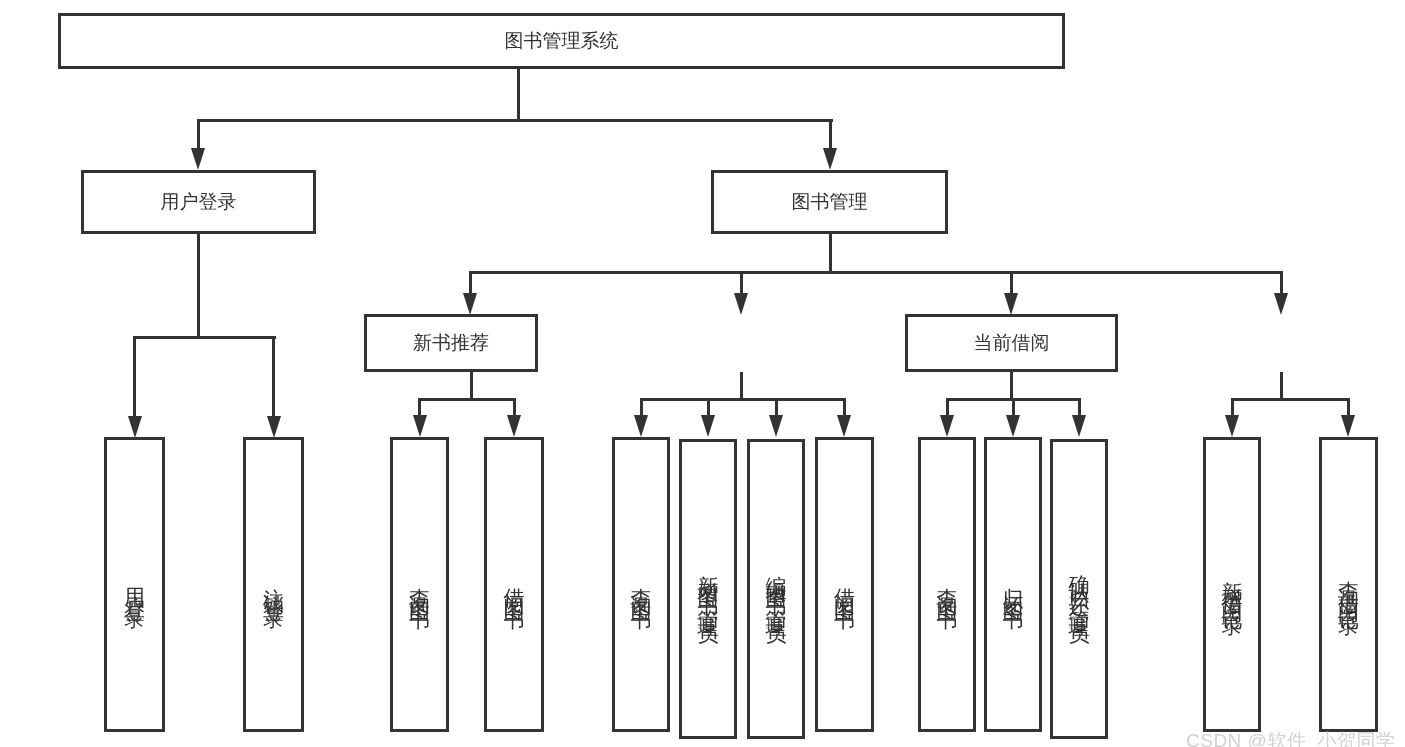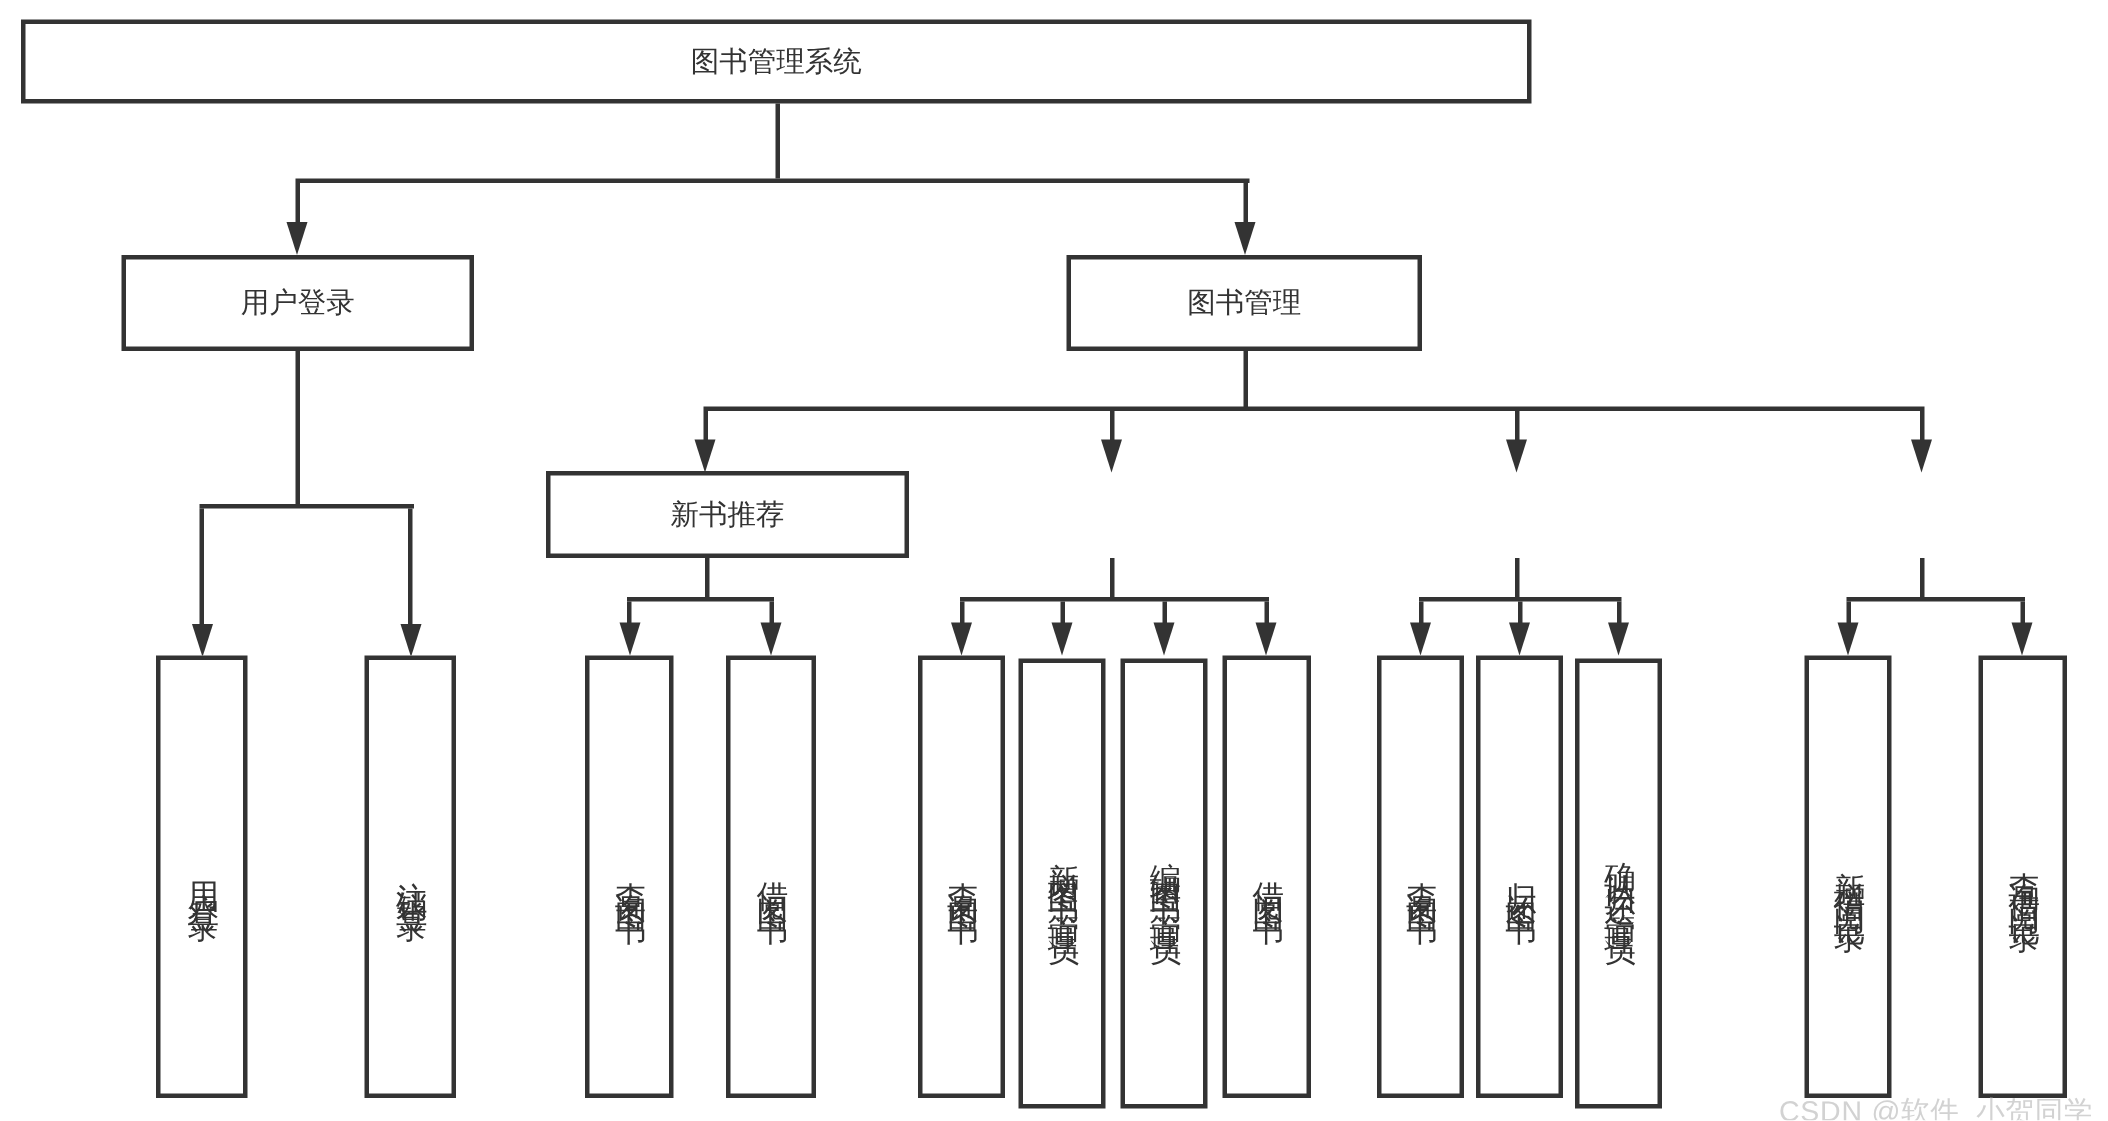--- a/index.html
+++ b/index.html
@@ -13,21 +13,21 @@
   .box{
     position:absolute;
     background:#ffffff;
     border:3px solid #333333;
     box-sizing:border-box;
     display:flex;
     align-items:center;
     justify-content:center;
     color:#333333;
   }
-  .lvl1{font-size:19px;}
+  .lvl1{font-size:19px;margin-left:44px;}
   .lvl2{font-size:19px;}
   .lvl3{font-size:19px;}
   .leaf{font-size:21px;}
   .leaf .vlabel{
     writing-mode:vertical-lr;
     text-orientation:mixed;
     letter-spacing:7px;
     line-height:1.05;
     white-space:nowrap;
   }
@@ -83,22 +83,25 @@
   <div class="hline" style="left:469px;top:271px;width:814px;"></div>
   <div class="vline" style="left:469px;top:274px;height:20px;"></div>
   <div class="arrow" style="left:463px;top:293px;"></div>
   <div class="vline" style="left:740px;top:274px;height:20px;"></div>
   <div class="arrow" style="left:734px;top:293px;"></div>
   <div class="vline" style="left:1010px;top:274px;height:20px;"></div>
   <div class="arrow" style="left:1004px;top:293px;"></div>
   <div class="vline" style="left:1280px;top:274px;height:20px;"></div>
   <div class="arrow" style="left:1274px;top:293px;"></div>
 
-  <div class="box lvl3" style="left:364px;top:314px;width:242px;height:58px;">
+  <div class="box lvl3" style="left:364px;top:314px;width:174px;height:58px;">
     <span>新书推荐</span>
+  </div>
+  <div class="box lvl3" style="left:905px;top:314px;width:213px;height:58px;">
+    <span>当前借阅</span>
   </div>
 
   <div class="vline" style="left:470px;top:372px;height:28px;"></div>
   <div class="hline" style="left:418px;top:398px;width:98px;"></div>
   <div class="vline" style="left:418px;top:401px;height:16px;"></div>
   <div class="arrow" style="left:413px;top:415px;"></div>
   <div class="vline" style="left:513px;top:401px;height:16px;"></div>
   <div class="arrow" style="left:507px;top:415px;"></div>
 
   <div class="vline" style="left:740px;top:372px;height:28px;"></div>

